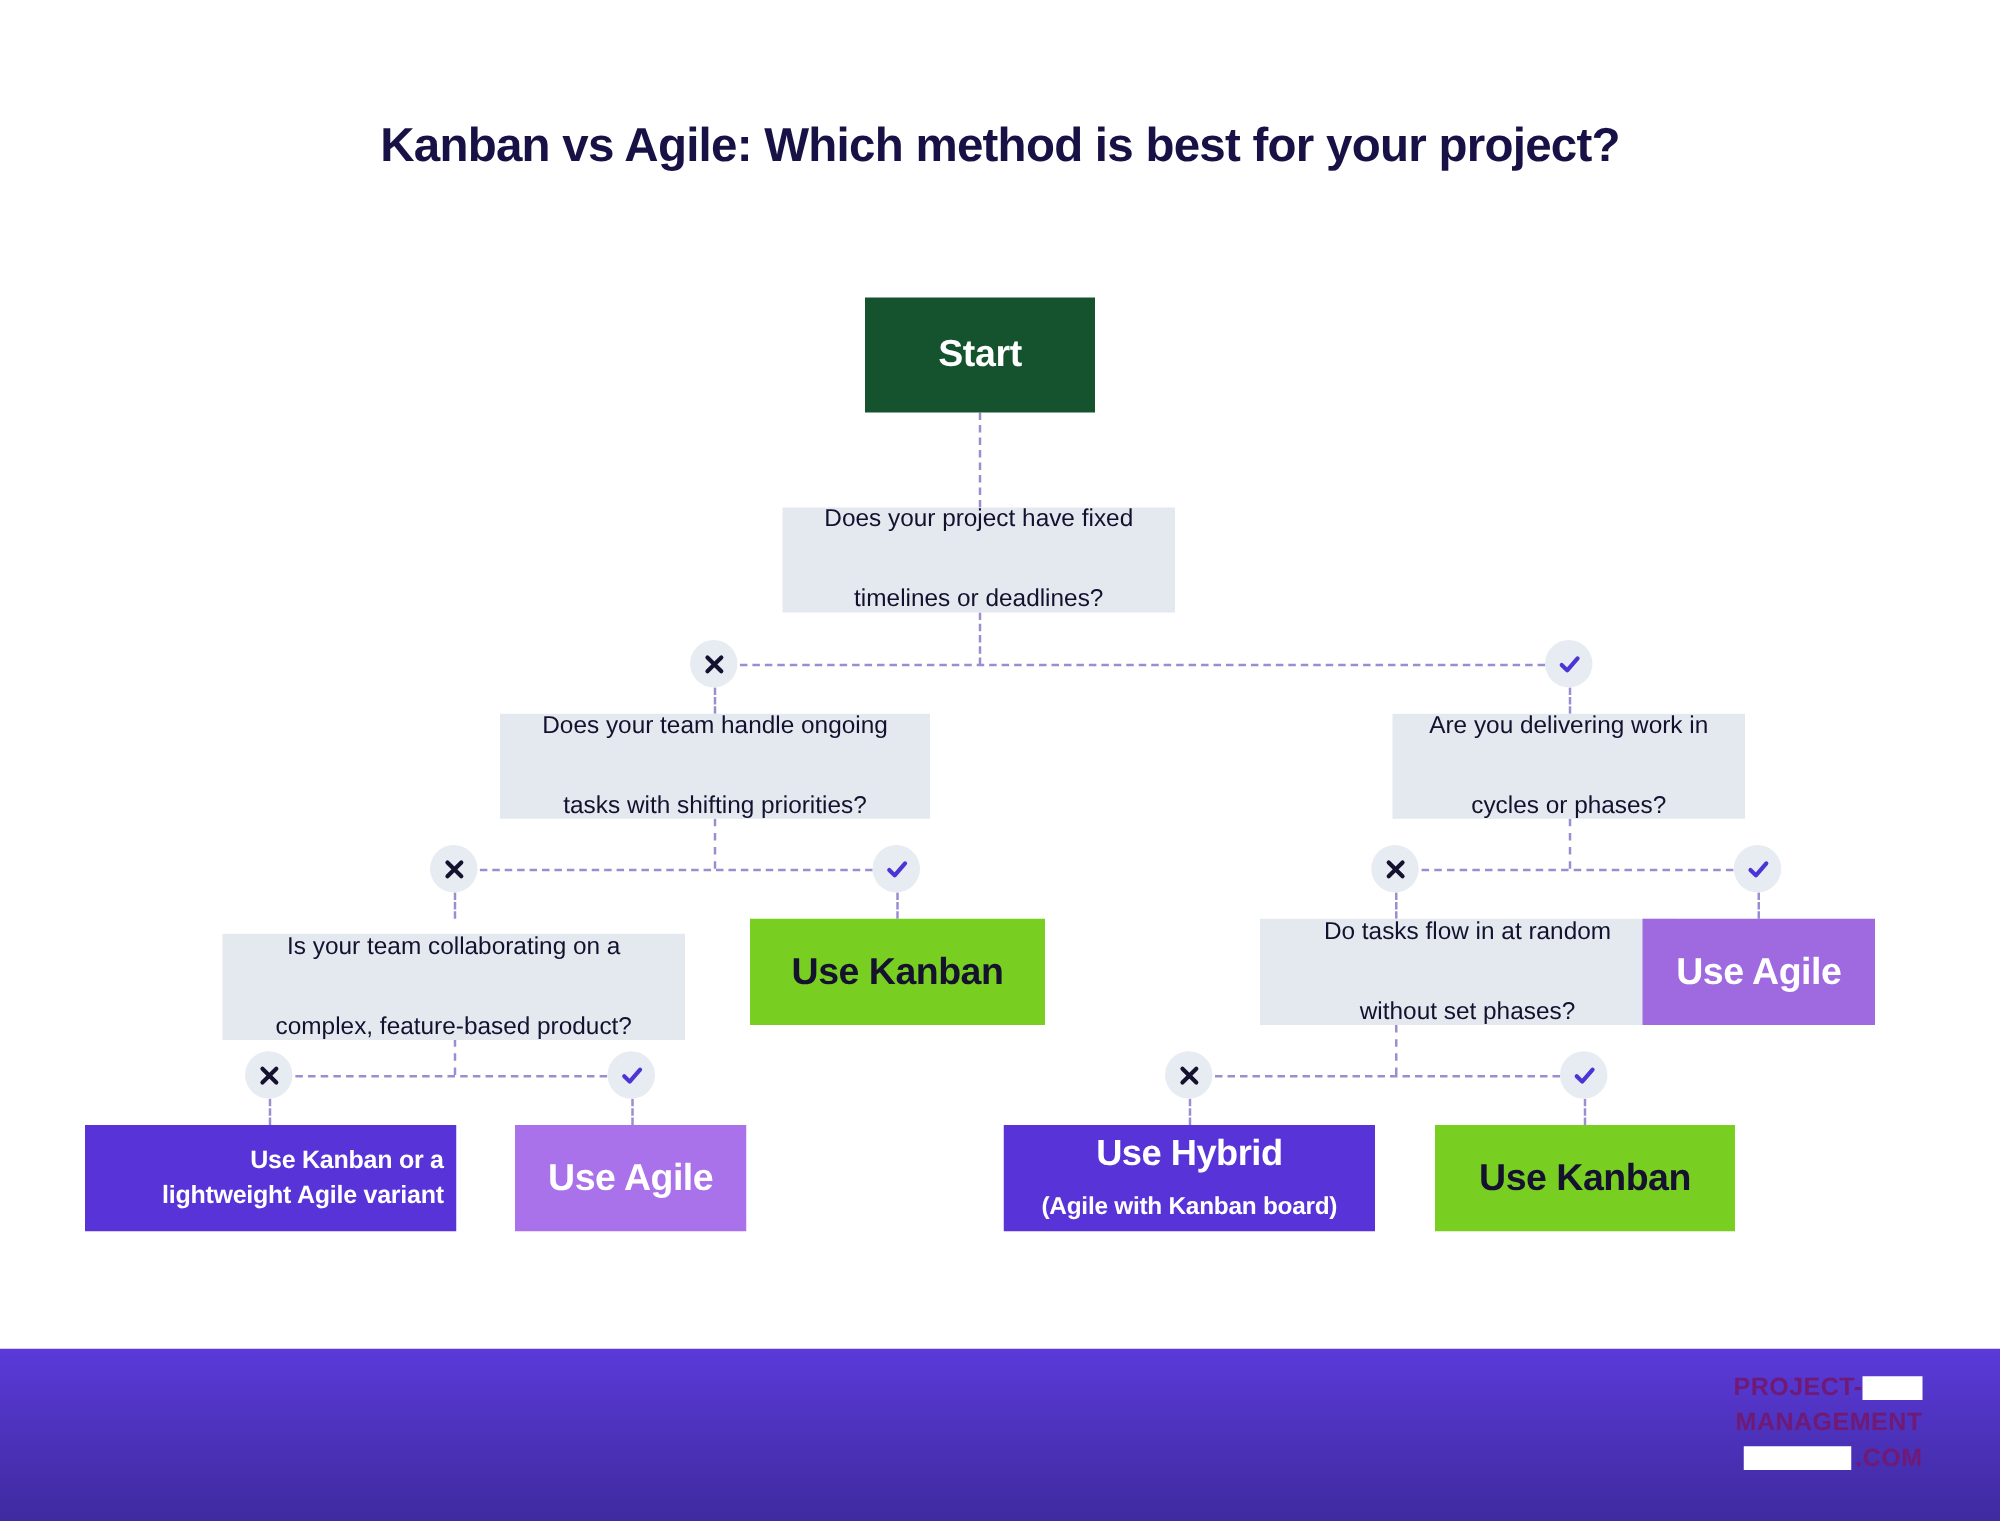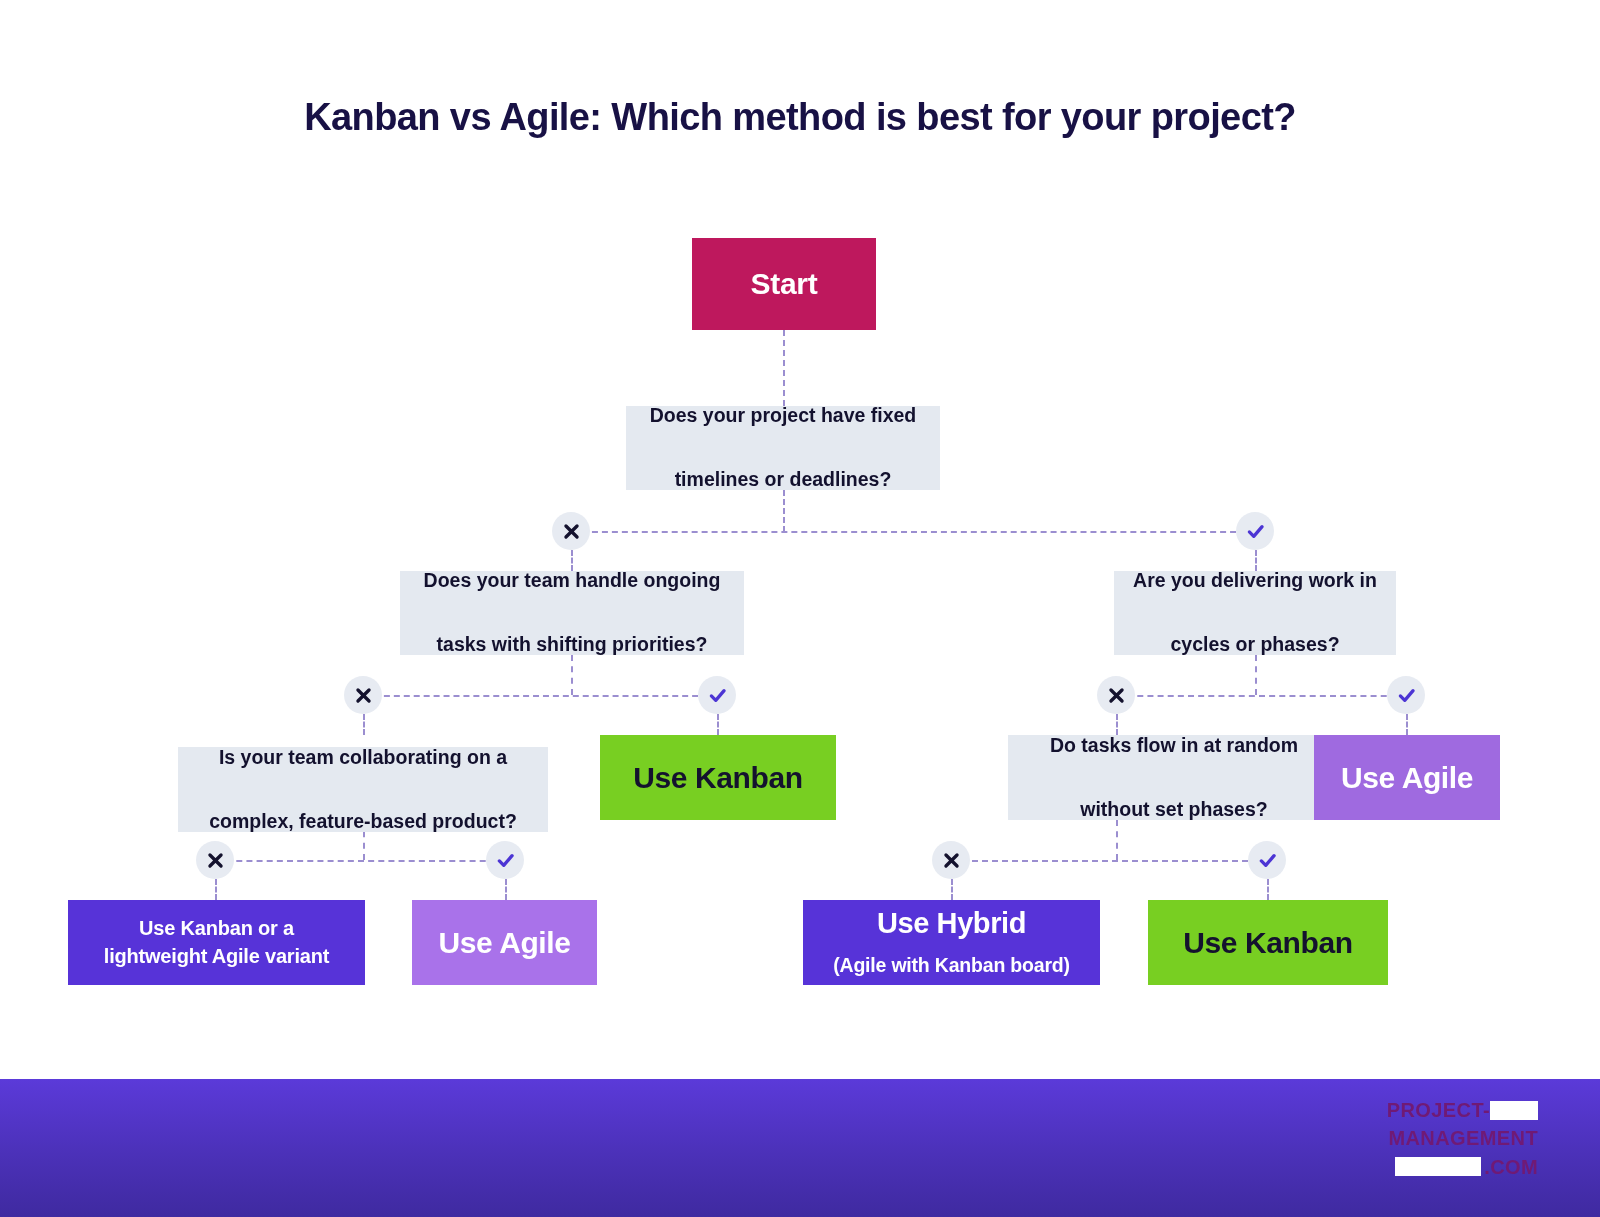--- a/index.html
+++ b/index.html
@@ -40,26 +40,26 @@
     justify-content: center;
     text-align: center;
     line-height: 1.32;
   }
   .node .line { display: block; }
 
   .node-question {
     background: #e4e9f0;
     color: #13112e;
     font-size: 19.5px;
-    font-weight: bold;
+    font-weight: normal;
     padding: 8px 14px;
     gap: 38px;
   }
   .node-start {
-    background: #be185d;
+    background: #14532d;
     color: #ffffff;
     font-size: 30px;
     font-weight: bold;
     letter-spacing: -0.3px;
   }
   .node-kanban {
     background: #78cf22;
     color: #14122e;
     font-size: 30px;
     font-weight: bold;
@@ -285,21 +285,21 @@
   </div>
 
   <div class="node node-kanban" style="left:600px; top:735px; width:236px; height:85px;">
     <span class="line">Use Kanban</span>
   </div>
 
   <div class="node node-agile-mid" style="left:1314px; top:735px; width:186px; height:85px;">
     <span class="line">Use Agile</span>
   </div>
 
-  <div class="node node-deep" style="left:68px; top:900px; width:297px; height:85px;">
+  <div class="node node-deep" style="left:68px; top:900px; width:297px; height:85px;align-items:flex-end;">
     <span class="line">Use Kanban or a</span>
     <span class="line">lightweight Agile variant</span>
   </div>
 
   <div class="node node-agile-light" style="left:412px; top:900px; width:185px; height:85px;">
     <span class="line">Use Agile</span>
   </div>
 
   <div class="node node-hybrid" style="left:803px; top:900px; width:297px; height:85px;">
     <span class="line hy-main">Use Hybrid</span>

